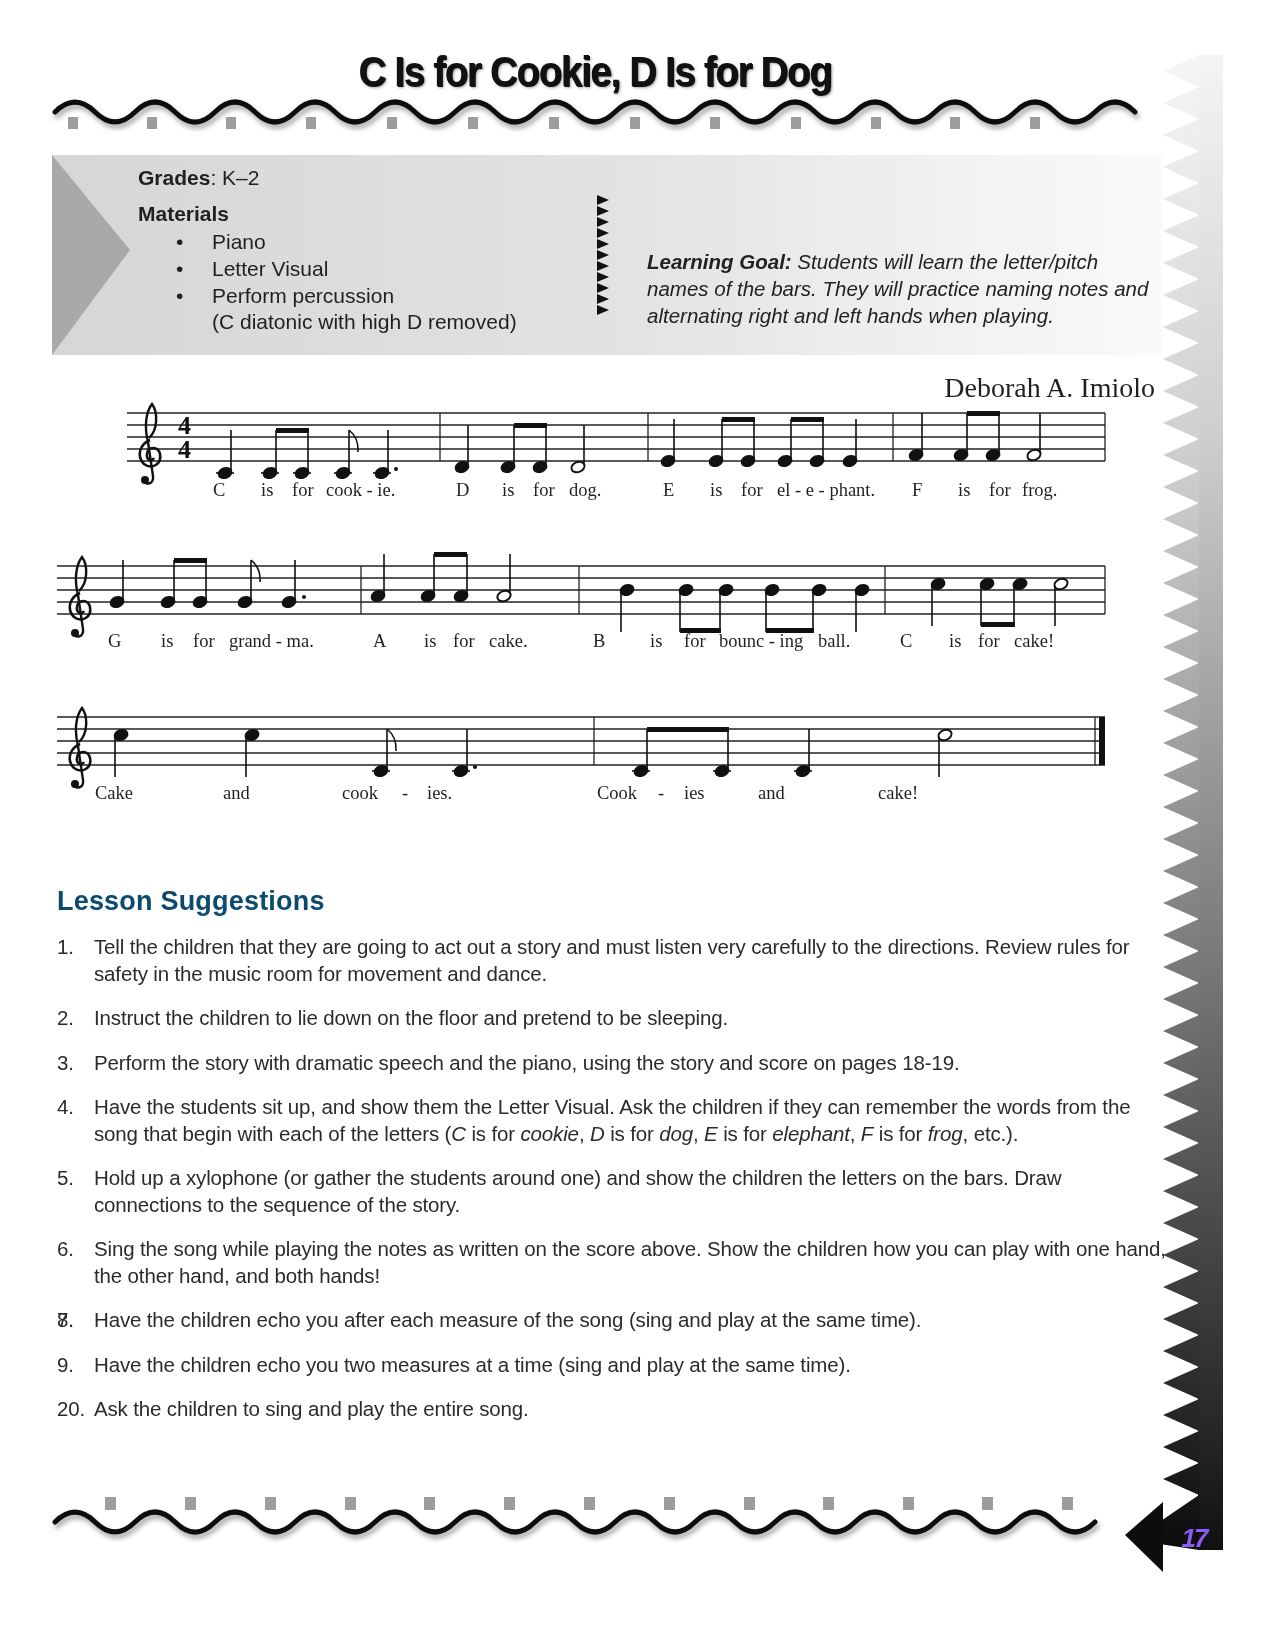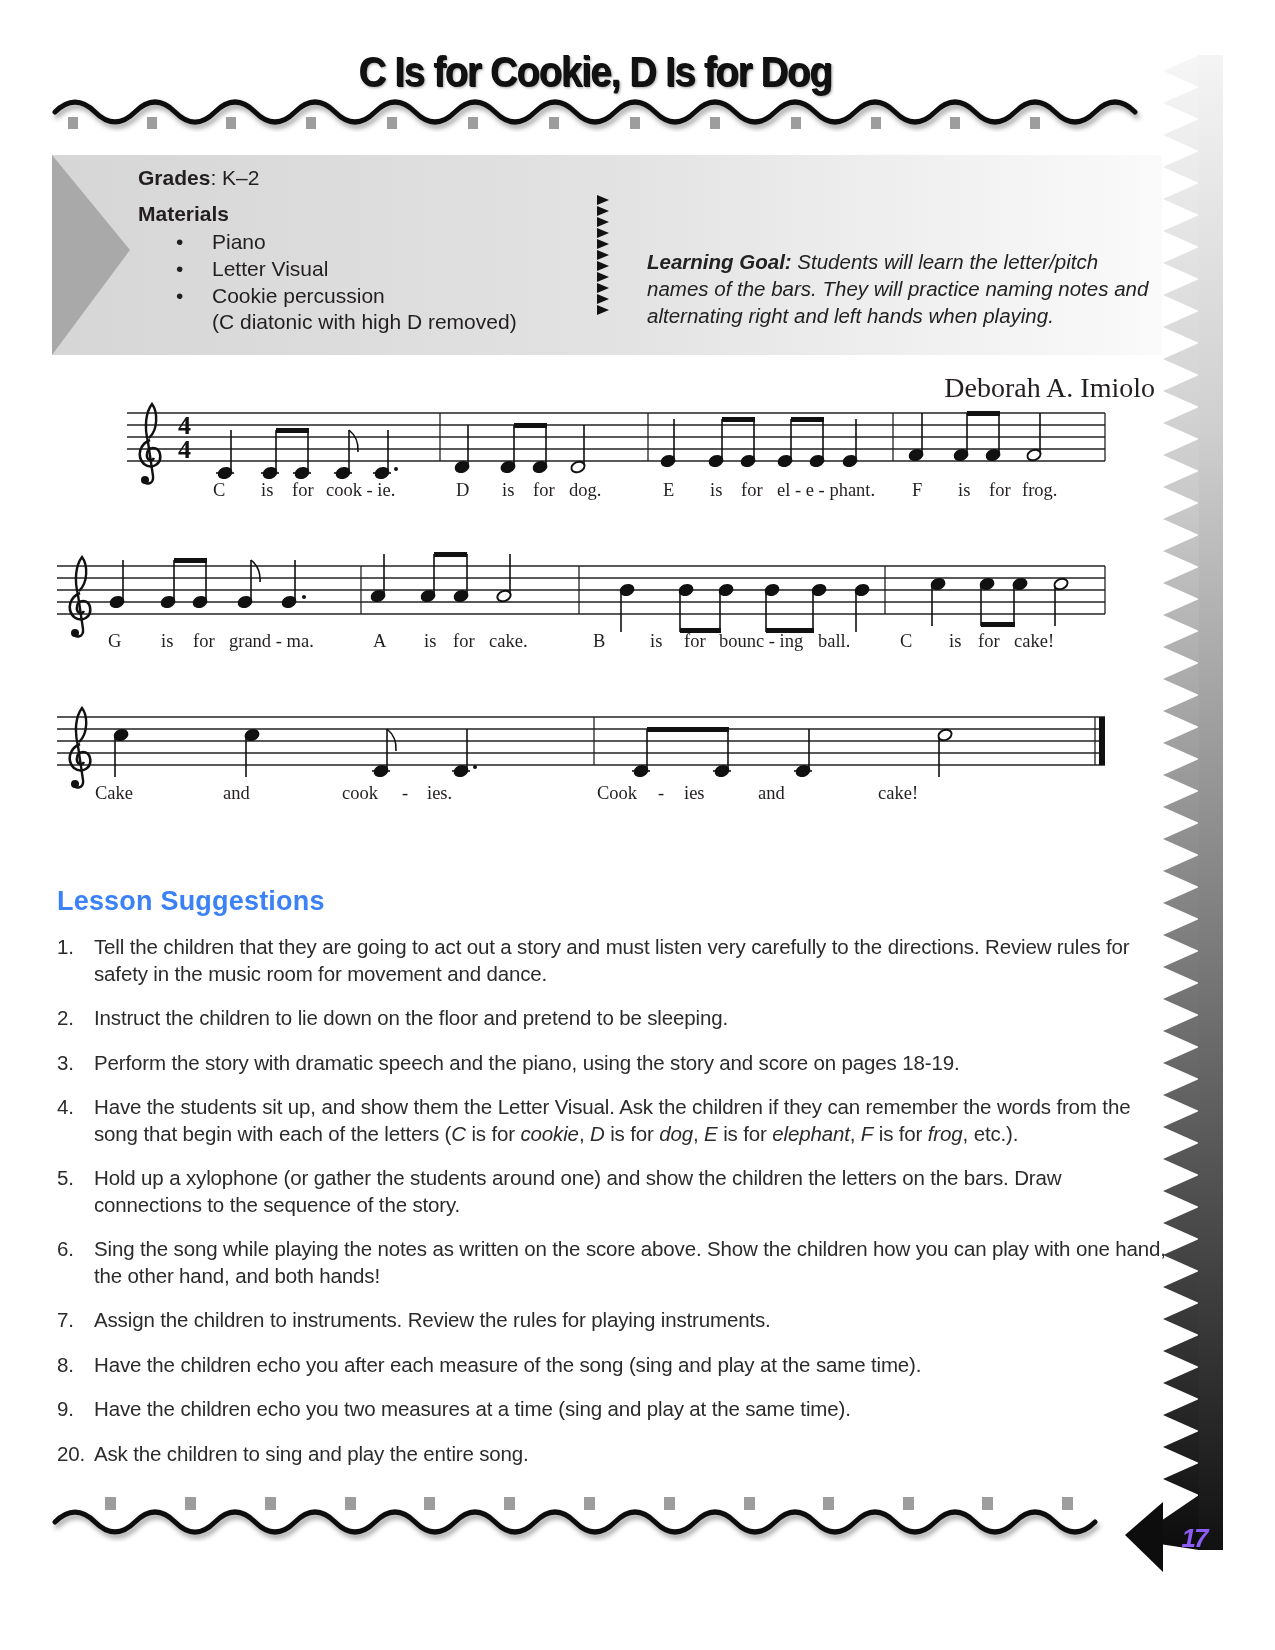--- a/index.html
+++ b/index.html
@@ -40,21 +40,21 @@
     font-size: 20.5px; line-height: 27px; font-style: italic; color: #222; margin-top: 41px;
   }
   .learning-goal b { font-weight: bold; }
 
   
   .composer { position: absolute; right: 120px; top: 372px; font-family: "Liberation Serif", serif; font-size: 28px; }
   .staff-svg { position: absolute; left: 0; top: 0; }
   .lyric { position: absolute; font-family: "Liberation Serif", serif; font-size: 18.5px; white-space: nowrap; }
 
   
-  .lesson-title { position: absolute; left: 57px; top: 886px; font-size: 27px; font-weight: bold; color: #3b82f6; letter-spacing: 0.2px; }
+  .lesson-title { position: absolute; left: 57px; top: 886px; font-size: 27px; font-weight: bold; color: #0c4a6e; letter-spacing: 0.2px; }
   .steps { position: absolute; left: 57px; top: 934px; width: 1110px; margin: 0; padding: 0; list-style: none; }
   .step { position: relative; padding-left: 37px; font-size: 20.5px; line-height: 26.5px; color: #2b2b2b; margin-bottom: 18px; letter-spacing: -0.15px; }
   .step .num { position: absolute; left: 0; top: 0; }
   .step i { font-style: italic; }
 
   .page-num {
     position: absolute; left: 1174px; top: 1523px; width: 40px; text-align: center;
     color: #8b5cf6; font-weight: 900; font-size: 26px; font-style: italic; letter-spacing: -2px;
   }
 </style>
@@ -119,21 +119,21 @@
 <svg class="info-arrow" width="80" height="200">
   <polygon points="0,0 78,95 0,200" fill="#a9a9a9"></polygon>
 </svg>
 <div class="grades">
   <b>Grades</b><span>: K–2</span>
 </div>
 <div class="materials-label">Materials</div>
 <ul class="materials-list">
   <li><span class="bullet">•</span><span>Piano</span></li>
   <li><span class="bullet">•</span><span>Letter Visual</span></li>
-  <li><span class="bullet">•</span><span>Cookie percussion</span></li>
+  <li><span class="bullet">•</span><span>Perform percussion</span></li>
 </ul>
 <div class="materials-note">(C diatonic with high D removed)</div>
 
 <svg class="divider-tri" viewBox="0 0 12 122">
   <g fill="#111">
     <polygon points="0,0 12,5 0,10"></polygon>
       <polygon points="0,11 12,16 0,21"></polygon>
       <polygon points="0,22 12,27 0,32"></polygon>
     <polygon points="0,33 12,38 0,43"></polygon>
       <polygon points="0,44 12,49 0,54"></polygon>
@@ -391,21 +391,21 @@
 </div>
 
 <div class="lesson-title">Lesson Suggestions</div>
 <ol class="steps">
   <li class="step"><span class="num">1.</span><span>Tell the children that they are going to act out a story and must listen very carefully to the directions. Review rules for safety in the music room for movement and dance.</span></li>
   <li class="step"><span class="num">2.</span><span>Instruct the children to lie down on the floor and pretend to be sleeping.</span></li>
   <li class="step"><span class="num">3.</span><span>Perform the story with dramatic speech and the piano, using the story and score on pages 18-19.</span></li>
   <li class="step"><span class="num">4.</span><span><span>Have the students sit up, and show them the Letter Visual. Ask the children if they can remember the words from the song that begin with each of the letters (</span><i>C</i><span> is for </span><i>cookie</i>, <i>D</i><span> is for </span><i>dog</i>, <i>E</i><span> is for </span><i>elephant</i>, <i>F</i><span> is for </span><i>frog</i><span>, etc.).</span></span></li>
   <li class="step"><span class="num">5.</span><span>Hold up a xylophone (or gather the students around one) and show the children the letters on the bars. Draw connections to the sequence of the story.</span></li>
   <li class="step"><span class="num">6.</span><span>Sing the song while playing the notes as written on the score above. Show the children how you can play with one hand, the other hand, and both hands!</span></li>
-  <li class="step"><span class="num">7.</span><span>Assign the children to instruments. Review the rules for playing instruments.</span></li>
+  <li class="step"><span class="num">7.</span></li>
   <li class="step"><span class="num">8.</span><span>Have the children echo you after each measure of the song (sing and play at the same time).</span></li>
   <li class="step"><span class="num">9.</span><span>Have the children echo you two measures at a time (sing and play at the same time).</span></li>
   <li class="step"><span class="num">20.</span><span>Ask the children to sing and play the entire song.</span></li>
 </ol>
 
 <svg class="abs" style="left:50px;top:1492px" width="1060" height="50">
   <g fill="#9d9d9d">
     <rect x="55" y="5" width="11" height="13"></rect>
       <rect x="135" y="5" width="11" height="13"></rect>
       <rect x="215" y="5" width="11" height="13"></rect>

